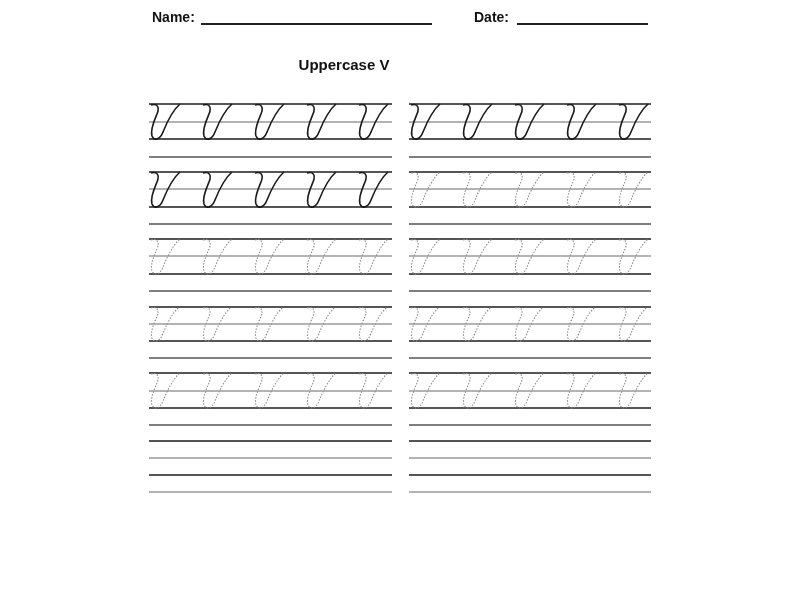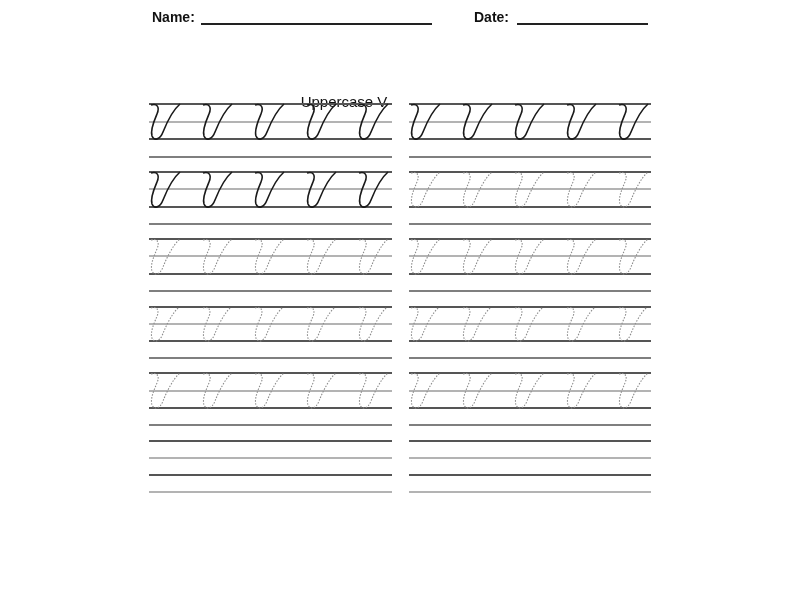--- a/index.html
+++ b/index.html
@@ -1,19 +1,19 @@
 <!DOCTYPE html>
 <html><head>
 <meta charset="utf-8">
 <style>
   html, body { margin: 0; padding: 0; background: #ffffff; }
   body { width: 800px; height: 600px; position: relative; overflow: hidden; font-family: "Liberation Sans", sans-serif; }
   .hdr-label { position: absolute; top: 9px; font-size: 14px; font-weight: bold; color: #111; text-align: right; }
   .hdr-line { position: absolute; top: 23px; height: 2px; background: #222; }
-  .title { position: absolute; top: 56px; left: 0; width: 688px; text-align: center; font-size: 15px; font-weight: normal; color: #111; margin-top: 37px; }
+  .title { position: absolute; top: 56px; left: 0; width: 688px; text-align: center; font-size: 15px; font-weight: bold; color: #111; }
   #sheet { position: absolute; left: 0; top: 0; }
 </style>
 </head>
 <body>
 
 <span class="hdr-label" style="left:152px;">Name:</span>
 <div class="hdr-line" style="left:201px; width:231px;"></div>
 <span class="hdr-label" style="left:474px;">Date:</span>
 <div class="hdr-line" style="left:517px; width:131px;"></div>
 

